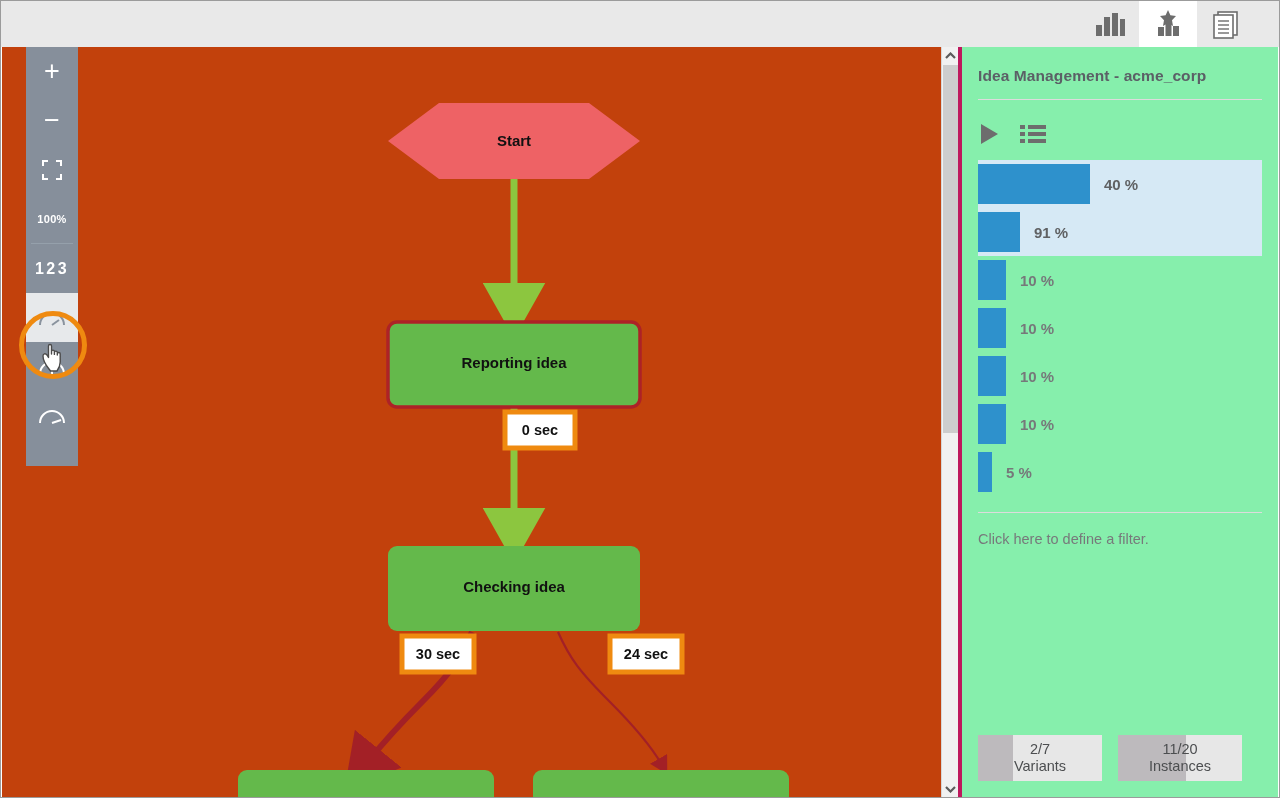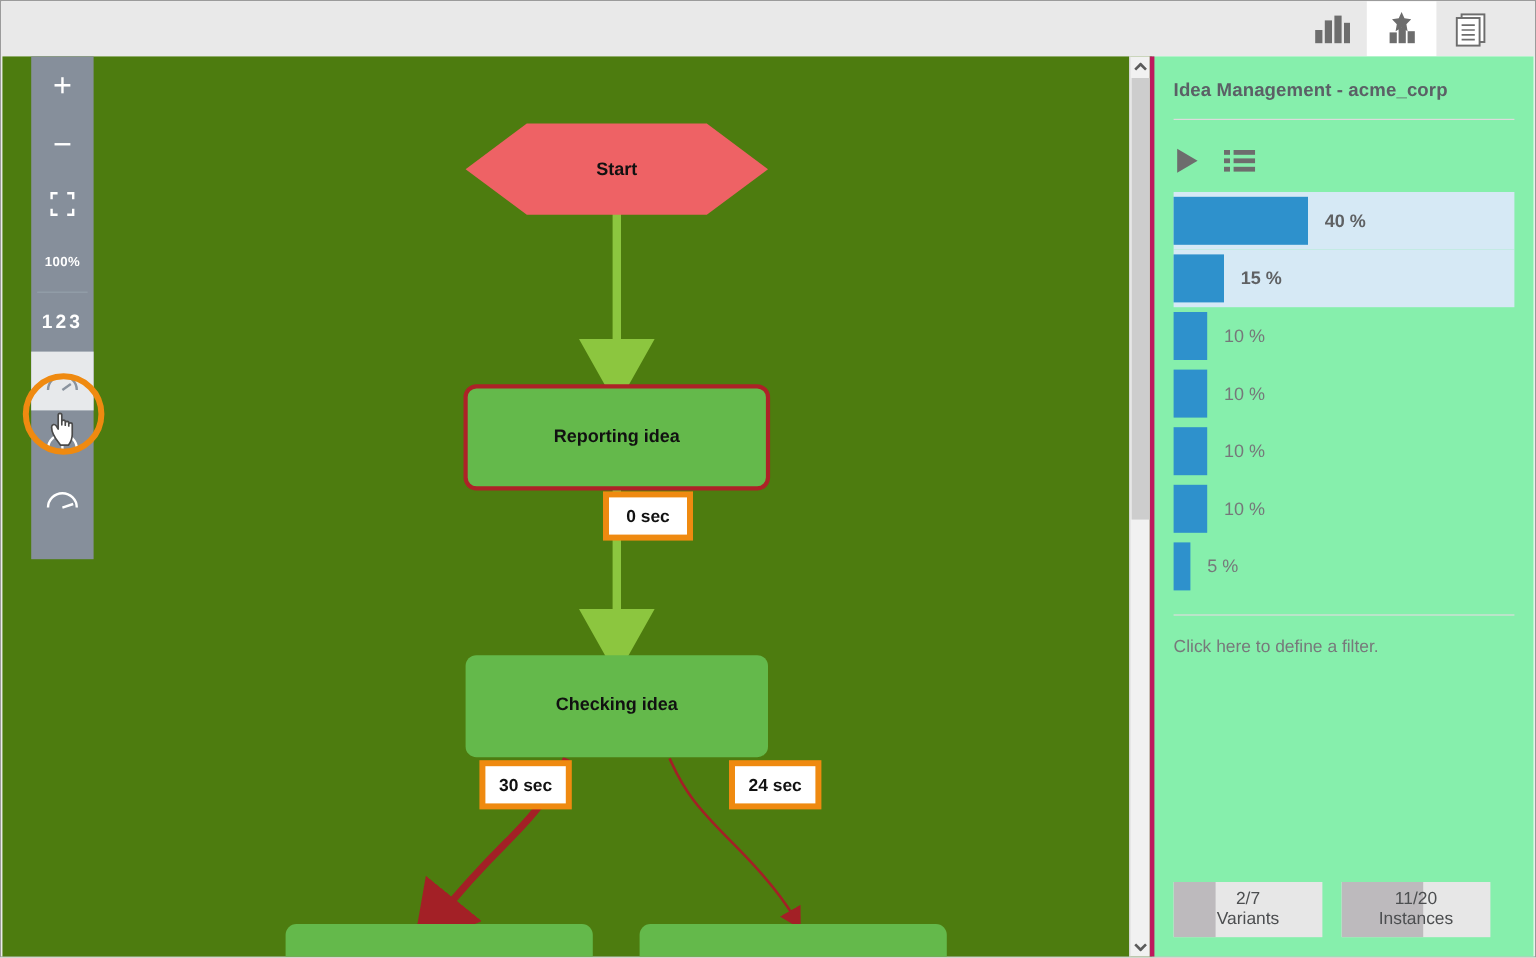--- a/index.html
+++ b/index.html
@@ -33,21 +33,21 @@
     cursor: pointer;
     background: transparent;
   }
   .tab.active { background: #ffffff; }
   .tab svg { display: block; }
 
   
   .canvas-wrap {
     position: absolute; left: 1px; top: 46px;
     width: 958px; height: 751px;
-    background: #4d7c0f;
+    background: #c2410c;
     overflow: hidden;
   }
   .diagram { position: absolute; left: 0; top: 0; width: 940px; height: 751px; }
 
   
   .ltoolbar {
     position: absolute; left: 25px; top: 46px;
     width: 52px; height: 419px;
     background: #868f9b;
     z-index: 14;
@@ -133,20 +133,21 @@
   }
   .bar-row.sel { background: #d6e9f5; }
   .bar-fill {
     height: 40px; background: #2e91cc;
     flex: 0 0 auto;
   }
   .bar-label {
     margin-left: 14px;
     font-size: 15px; color: #76787a;
     white-space: nowrap;
+    font-weight: bold;
   }
   .bar-row.sel .bar-label { font-weight: bold; color: #5f6163; }
 
   .rp-rule2 { margin-top: 16px; height: 1px; background: #dcdcdc; }
   .filter-text {
     margin-top: 18px;
     font-size: 14.5px; color: #77797b;
     cursor: pointer;
   }
 
@@ -368,21 +369,21 @@
       </span>
     </div>
 
     <div class="bars" id="bars">
         <div class="bar-row sel">
           <div class="bar-fill" style="width: 112px; background: rgb(46, 145, 204);"></div>
           <div class="bar-label">40 %</div>
         </div>
         <div class="bar-row sel">
           <div class="bar-fill" style="width: 42px; background: rgb(46, 145, 204);"></div>
-          <div class="bar-label">15 %</div>
+          <div class="bar-label">91 %</div>
         </div>
         <div class="bar-row">
           <div class="bar-fill" style="width: 28px; background: rgb(46, 145, 204);"></div>
           <div class="bar-label">10 %</div>
         </div>
         <div class="bar-row">
           <div class="bar-fill" style="width: 28px; background: rgb(46, 145, 204);"></div>
           <div class="bar-label">10 %</div>
         </div>
         <div class="bar-row">

